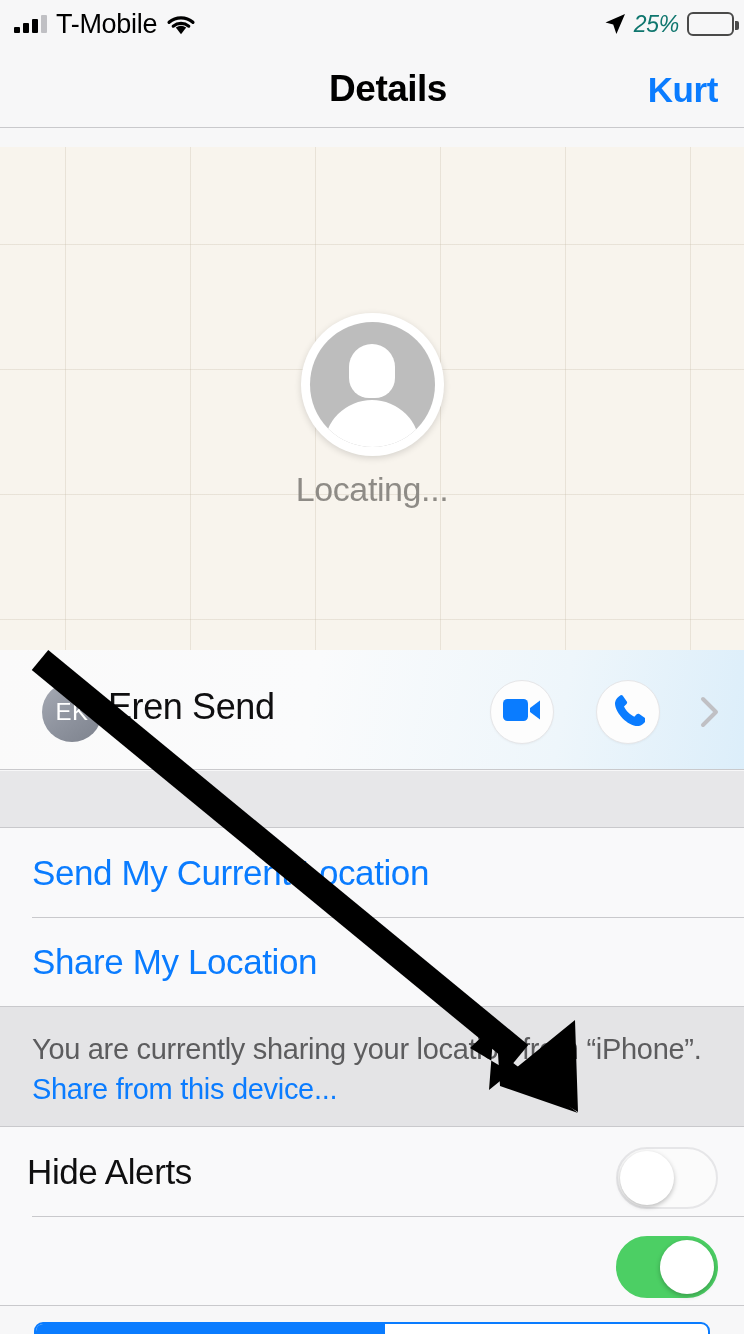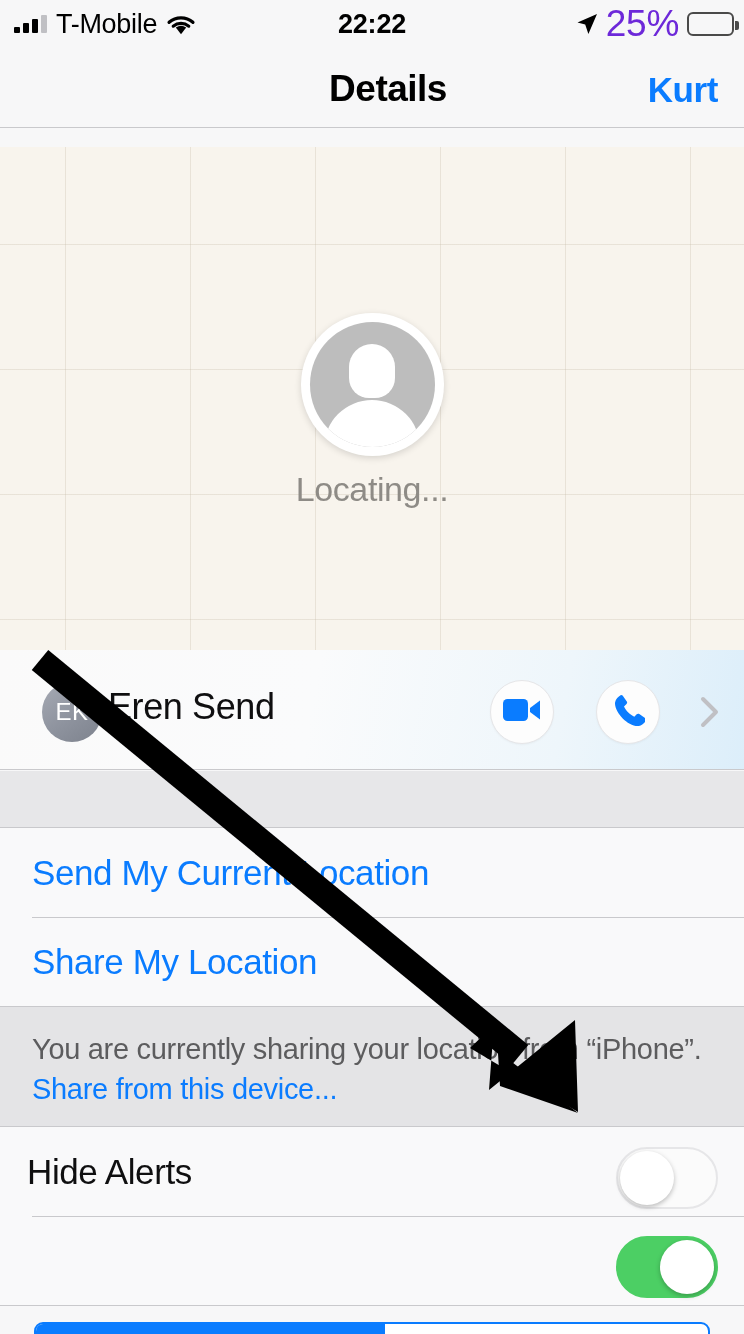--- a/index.html
+++ b/index.html
@@ -22,21 +22,21 @@
   .bars { display:flex; align-items:flex-end; gap:3px; height:18px; }
   .bar { width:6px; border-radius:1px; background:#000; }
   .bar.b1 { height:6px; } .bar.b2 { height:10px; } .bar.b3 { height:14px; }
   .bar.b4 { height:18px; background:#c0c0c4; }
   .carrier { font-size:27px; color:#000; letter-spacing:-0.3px; }
   .wifi { width:30px; height:21px; position:relative; }
   .sb-center { position:absolute; left:0; width:744px; text-align:center;
                font-size:27px; font-weight:bold; color:#000; letter-spacing:-0.2px; }
   .sb-right { position:absolute; right:10px; display:flex; align-items:center; gap:8px; }
   .loc-arrow { width:22px; height:22px; }
-  .batt-pct { font-size:37px; color:#6d28d9; letter-spacing:-0.3px; }
+  .batt-pct { font-size:23px; color:#0f766e; letter-spacing:-0.3px;font-style:italic; }
   .battery { width:47px; height:24px; border:2px solid #4a4a4a; border-radius:6px;
              position:relative; padding:2px; }
   .battery-fill { height:100%; background:#fcc60a; border-radius:3px; }
   .battery-cap { position:absolute; right:-7px; top:7px; width:4px; height:9px;
                  background:#4a4a4a; border-radius:0 2px 2px 0; }
 
   
   .navbar {
     position:absolute; top:48px; left:0; width:744px; height:80px;
     background:#f7f7f8; border-bottom:1px solid #c9c9cc;
@@ -183,21 +183,20 @@
       </div>
       <span class="carrier">T-Mobile</span>
       <span class="wifi">
         <svg width="30" height="21" viewBox="0 0 30 21">
           <path d="M15 20.3 L9.8 13.6 a8.6 8.6 0 0 1 10.4 0 Z" fill="#000"></path>
           <path d="M3.1 8.3 a18 18 0 0 1 23.8 0" stroke="#000" stroke-width="3.3" fill="none" stroke-linecap="round"></path>
           <path d="M7.2 12.2 a12.3 12.3 0 0 1 15.6 0" stroke="#000" stroke-width="3.1" fill="none" stroke-linecap="round"></path>
         </svg>
       </span>
     </div>
-    <div class="sb-center">22:22</div>
     <div class="sb-right">
       <span class="loc-arrow">
         <svg width="22" height="22" viewBox="0 0 22 22">
           <path d="M21 1 L1.5 9.6 L9.2 11.6 L12.4 21 Z" fill="#000"></path>
         </svg>
       </span>
       <span class="batt-pct">25%</span>
       <span class="battery">
         <span class="battery-fill" id="batt-fill" style="width: 25%; background: rgb(252, 198, 10);"></span>
         <span class="battery-cap"></span>

